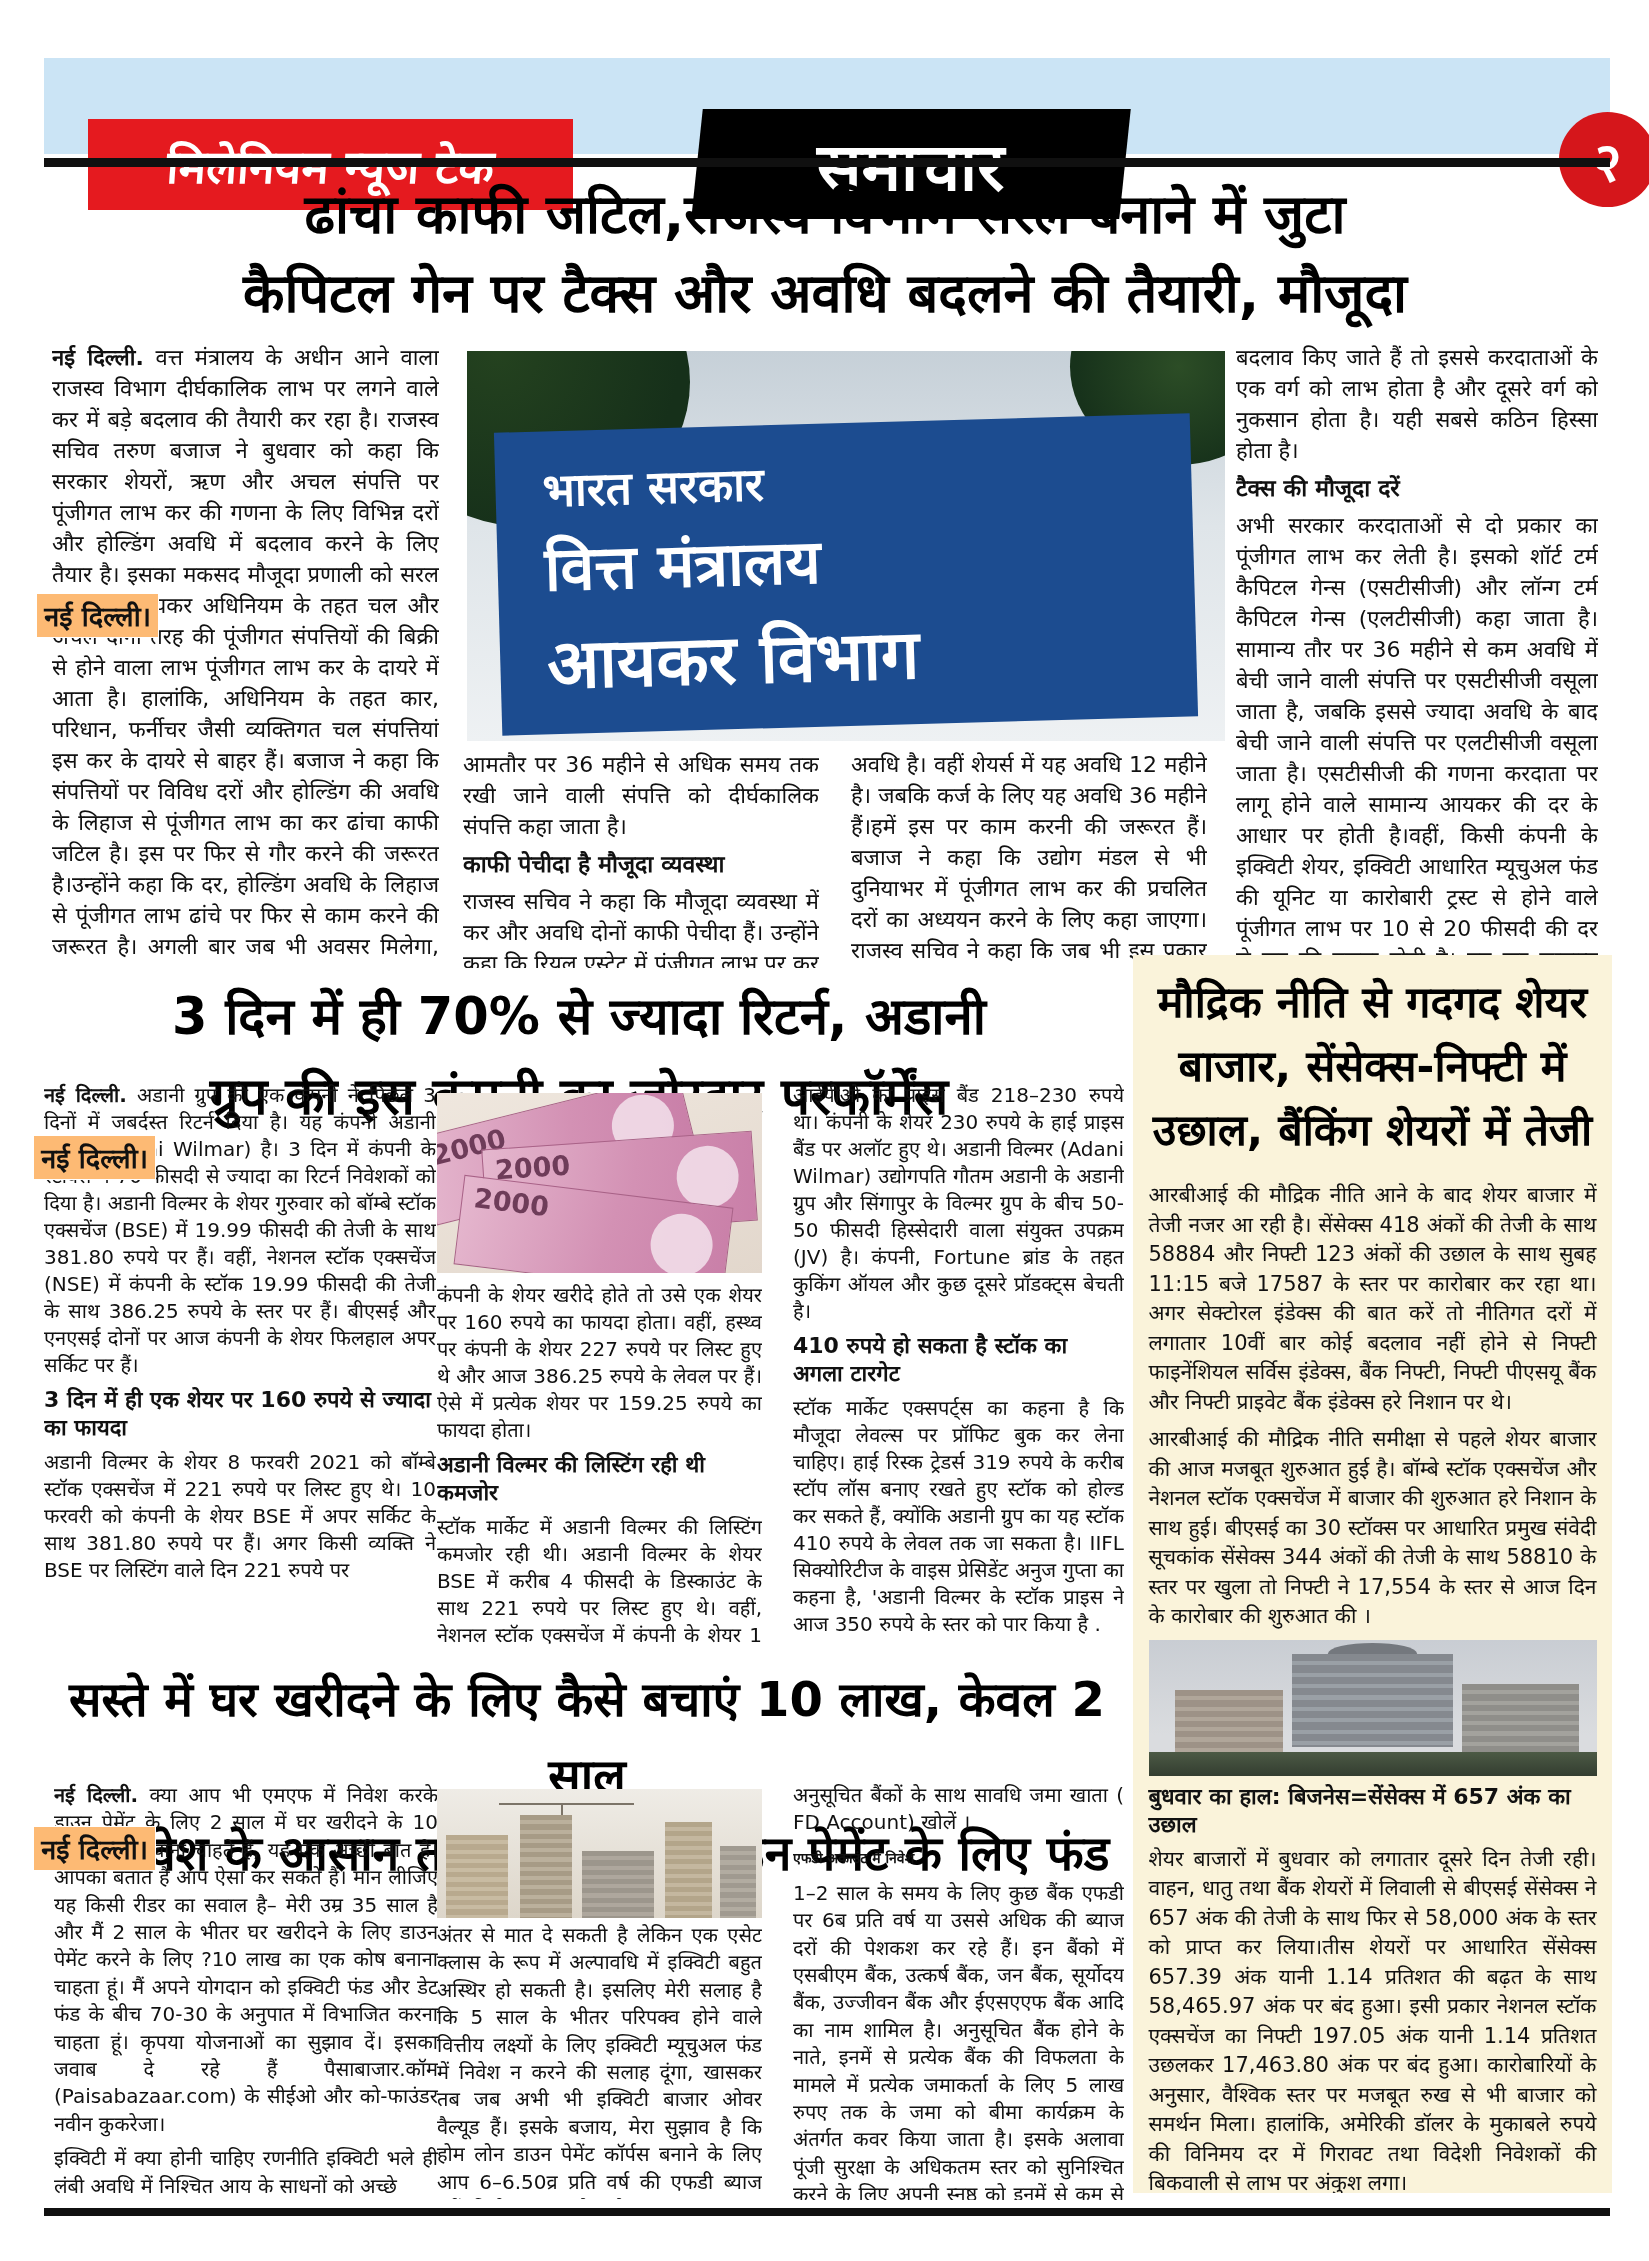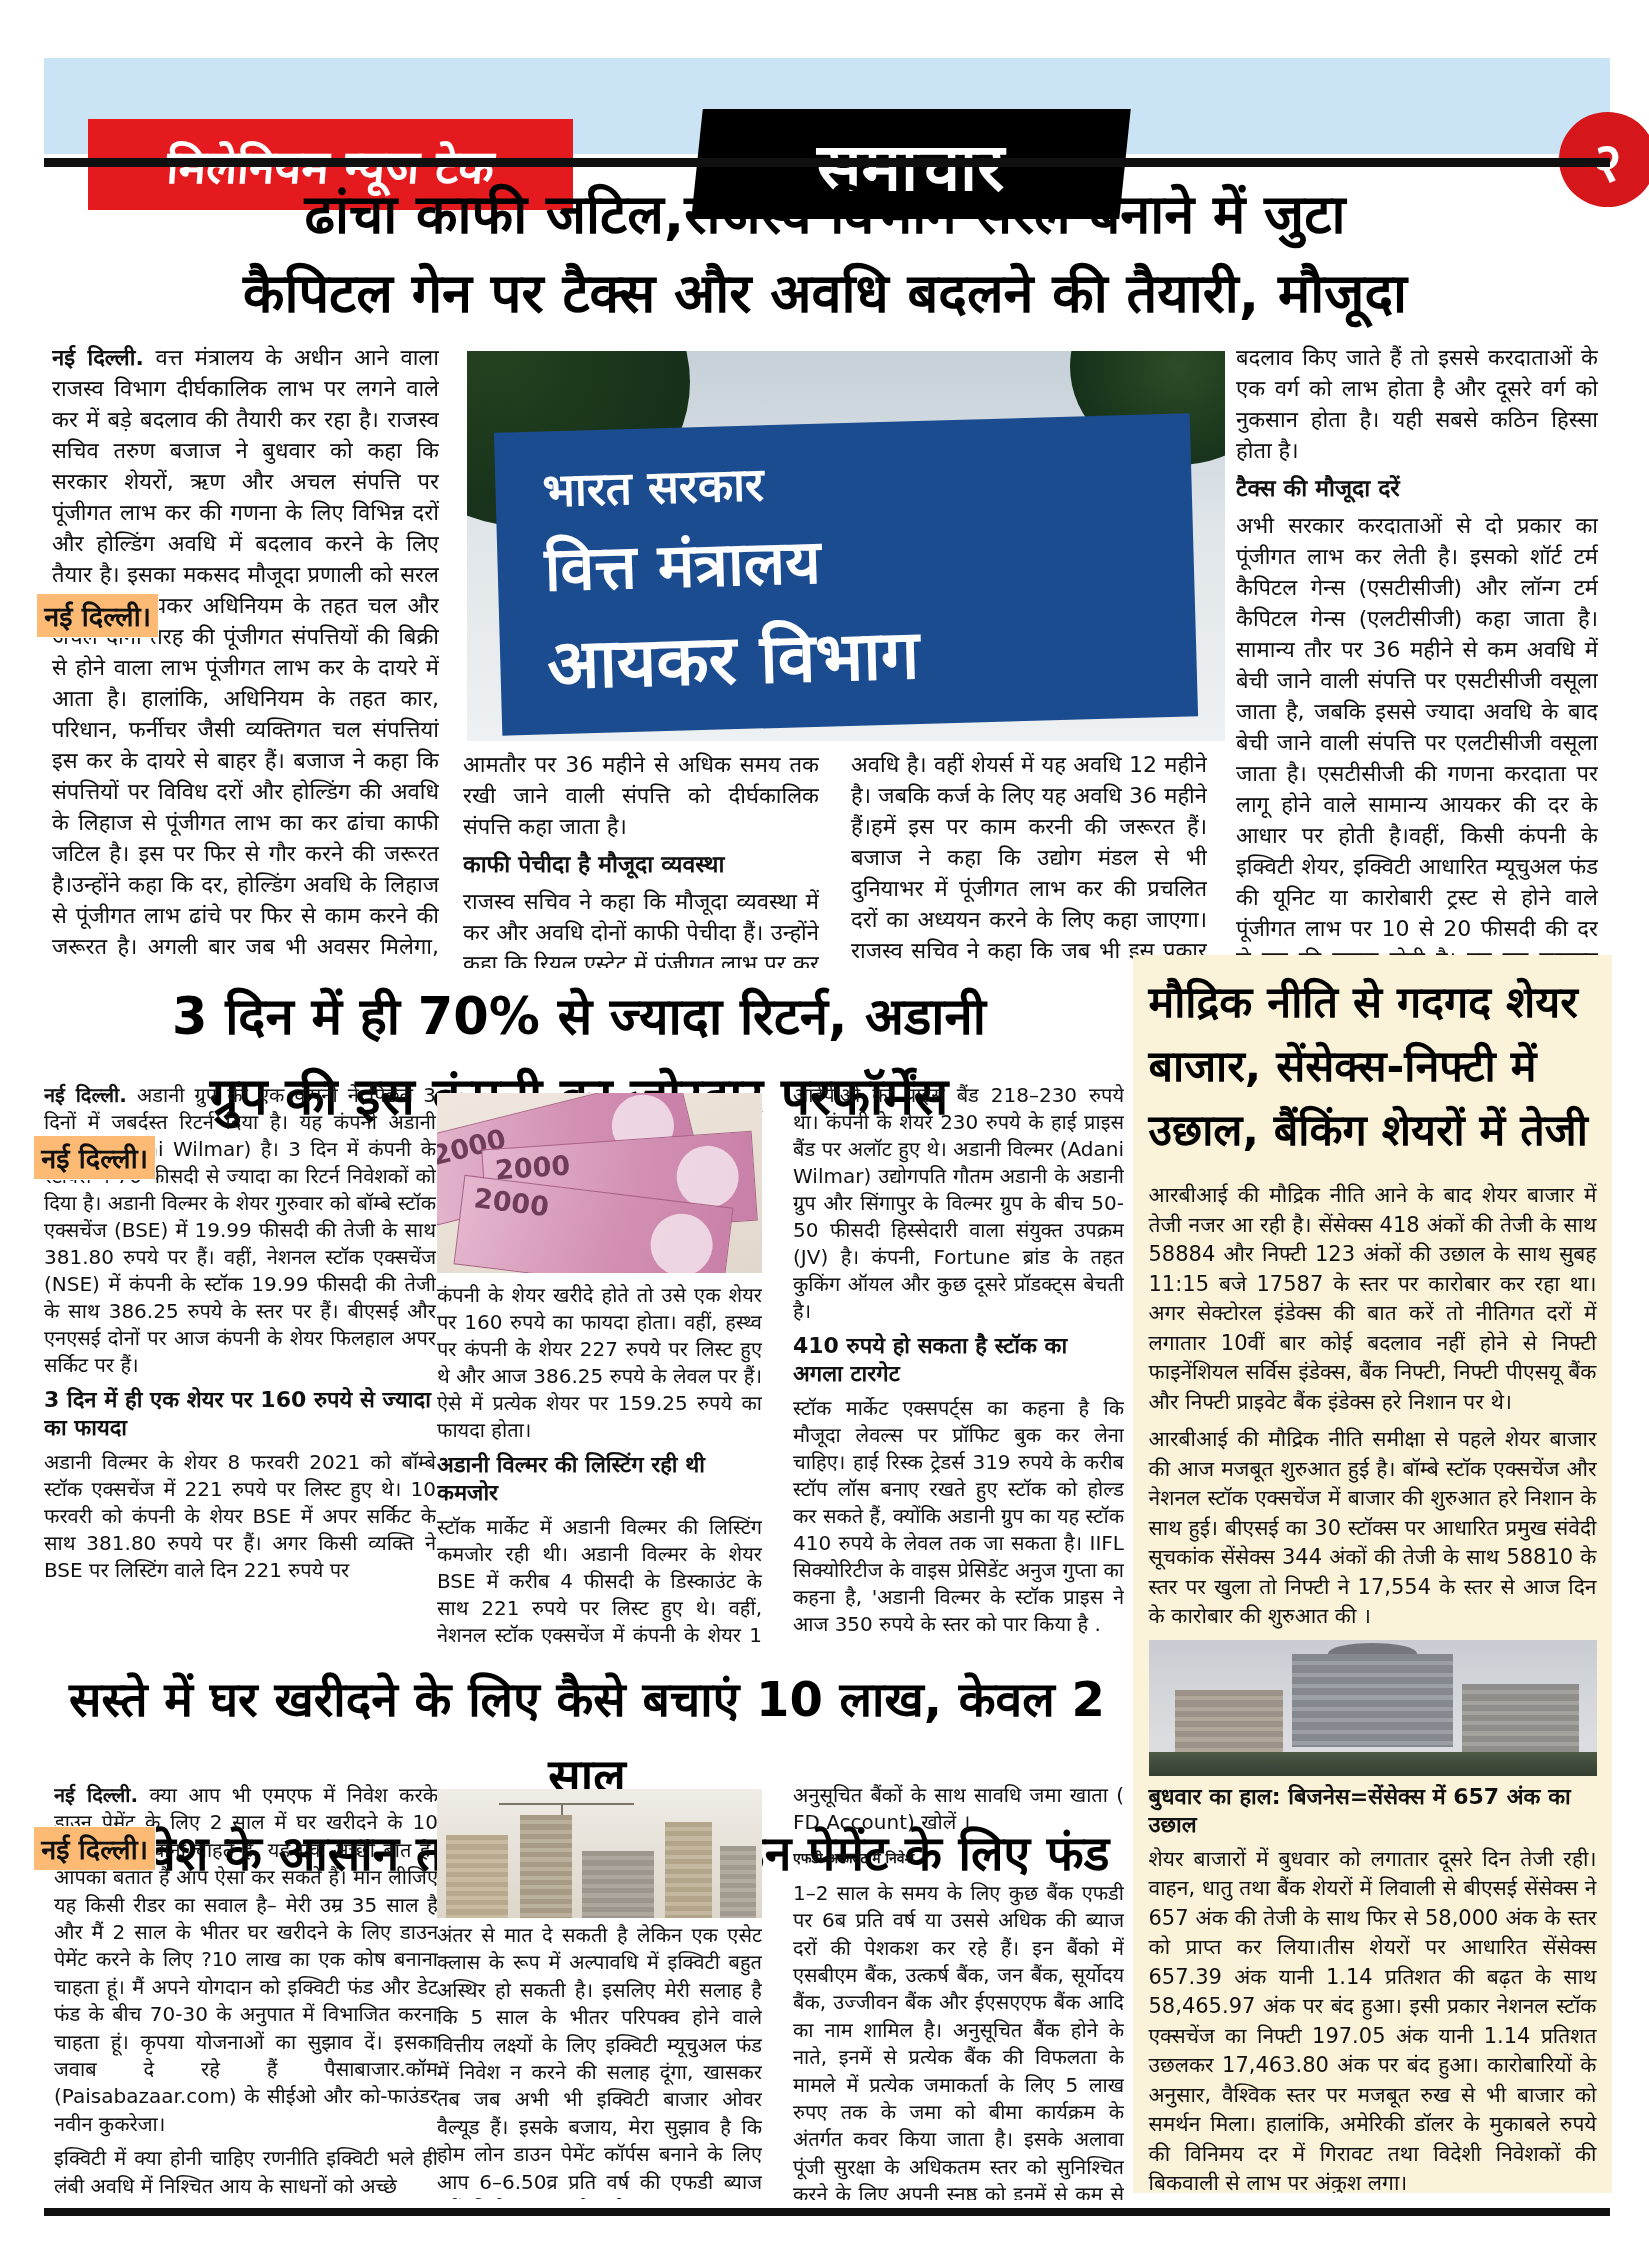--- a/index.html
+++ b/index.html
@@ -59,21 +59,21 @@
         background:linear-gradient(100deg,#e5b7ce 0%,#d391b4 55%,#c97fa8 100%);}
   .note:after{content:"";position:absolute;right:15.5px;top:11.4px;width:62px;height:62px;
               border-radius:50%;background:#f3e3ec;opacity:.85;}
   .noteval{position:absolute;left:11.4px;top:5.2px;font-size:27px;font-weight:bold;color:#6e3c59;}
   .n1{left:-15.5px;top:11.4px;transform:rotate(-14deg);}
   .n2{left:47px;top:47px;transform:rotate(-4deg);}
   .n3{left:21px;top:98px;transform:rotate(7deg);}
   
   .sidebar{position:absolute;left:1133px;top:955px;width:479px;height:1238px;background:#faf3da;
            box-sizing:border-box;padding:14.5px 15.5px;overflow:hidden;}
-  .sb-head{font-size:43px;line-height:64px;font-weight:bold;color:#000;text-align:left;margin-bottom:19.7px;}
+  .sb-head{font-size:43px;line-height:64px;font-weight:bold;color:#000;text-align:center;margin-bottom:19.7px;}
   .sb-p{font-size:21px;line-height:29.5px;text-align:justify;margin:0 0 8.3px 0;}
   .sb-cap{font-weight:bold;font-size:22px;line-height:28px;margin:7.2px 0 5.2px 0;}
   .bse-img{position:relative;width:100%;height:136px;overflow:hidden;margin-top:4.1px;
            background:linear-gradient(180deg,#c9cdd3,#dadcdf 70%);}
   .bse-bldg{position:absolute;left:32%;top:13.5px;width:36%;height:93px;
             background:repeating-linear-gradient(180deg,#85898f 0 7.2px,#9aa0a6 7.2px 11.4px);}
   .bse-dome{position:absolute;left:40%;top:3.1px;width:20%;height:21px;border-radius:50% 50% 0 0;background:#74787e;}
   .bse-side-l{position:absolute;left:6%;top:50px;width:24%;height:67px;
             background:repeating-linear-gradient(180deg,#9d9287 0 6.2px,#b0a69a 6.2px 10.3px);}
   .bse-side-r{position:absolute;right:4%;top:44px;width:26%;height:72px;

